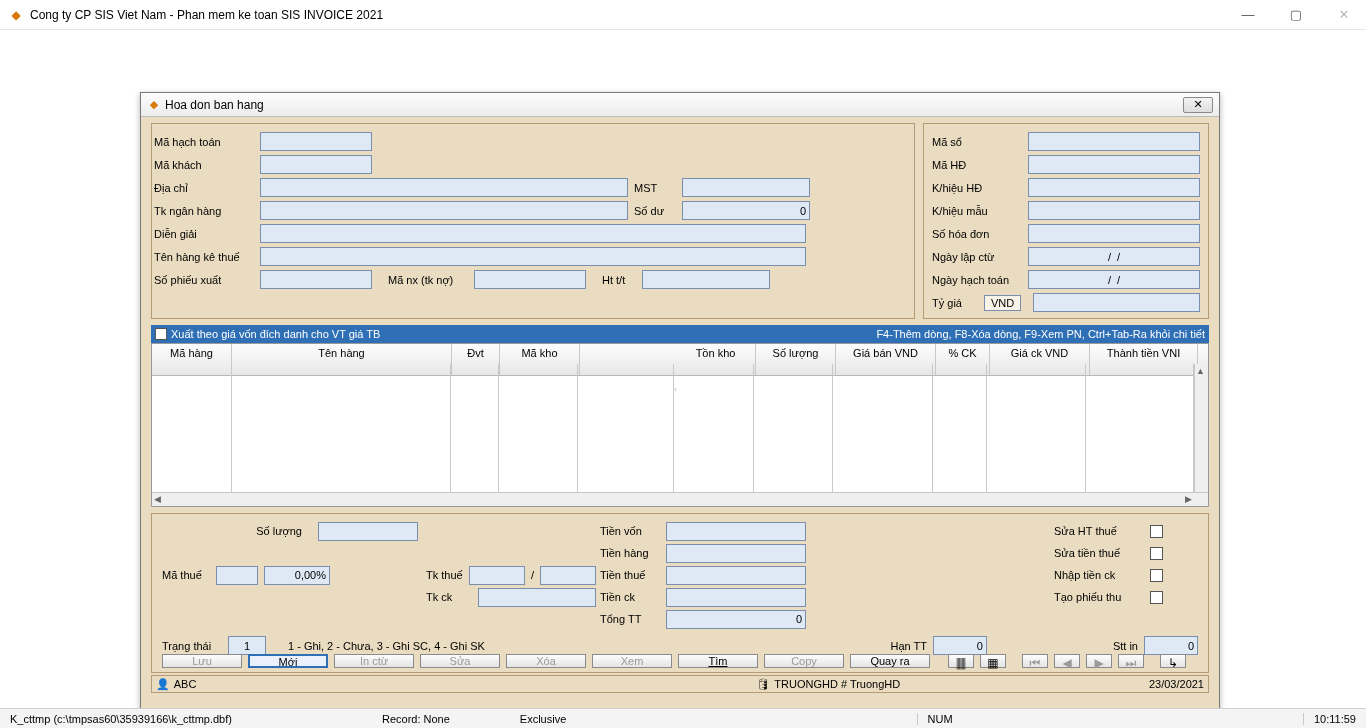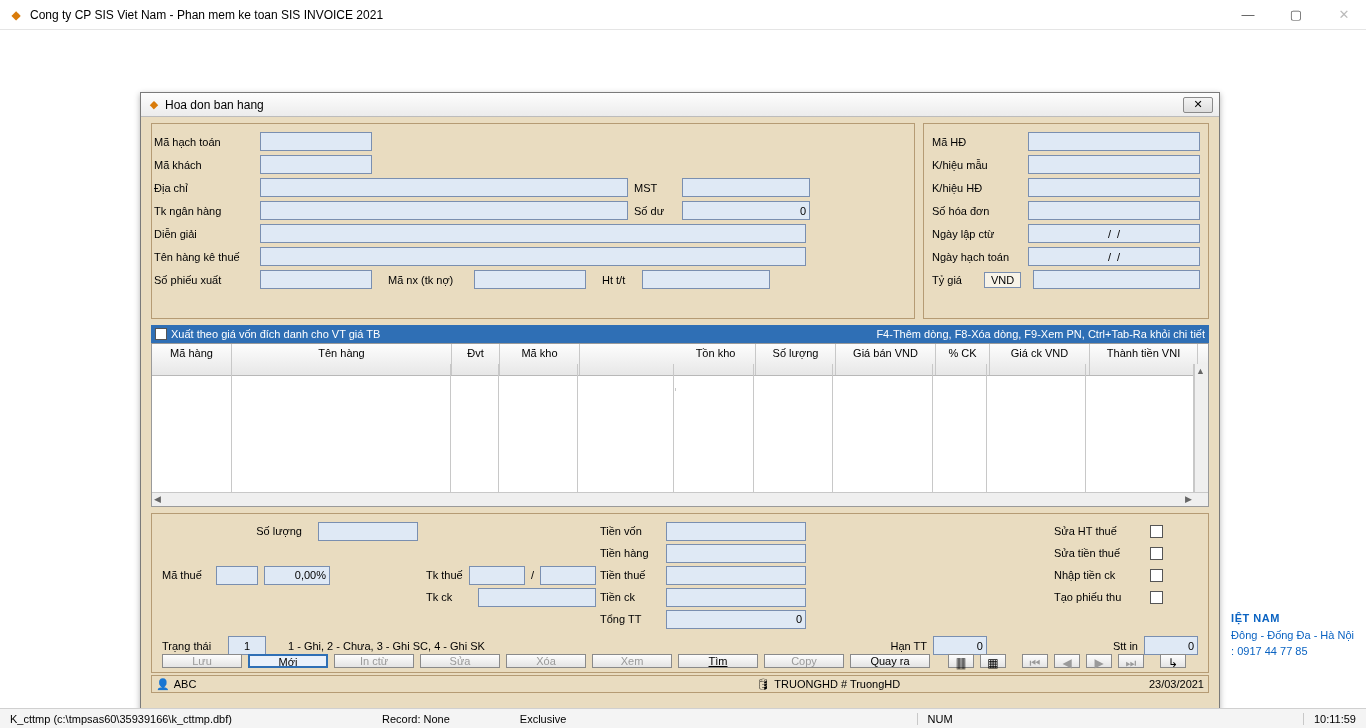--- a/index.html
+++ b/index.html
@@ -79,25 +79,20 @@
   <span class="app-icon">◆</span>
   <span class="title">Cong ty CP SIS Viet Nam - Phan mem ke toan SIS INVOICE 2021</span>
   <div class="winbtns">
     <span>—</span>
     <span>▢</span>
     <span style="color:#bbb;">✕</span>
   </div>
 </div>
 
 <div class="workspace">
-  <div class="side-text">
-    <div class="bold">IỆT NAM</div>
-    <div>Đông - Đống Đa - Hà Nội</div>
-    <div>: 0917 44 77 85</div>
-  </div>
 
   <div class="dialog">
     <div class="dialog-title">
       <span class="ico">◆</span>
       <span>Hoa don ban hang</span>
       <span class="close">✕</span>
     </div>
 
     <div class="form-area">
       <div class="panel left">
@@ -133,29 +128,33 @@
           <span class="lbl">Số phiếu xuất</span>
             <input class="fld" style="width: 112px;">
           <span style="margin-left:10px;width:80px">Mã nx (tk nợ)</span>
             <input class="fld" style="width: 112px;">
           <span style="margin-left:10px;width:34px">Ht t/t</span>
             <input class="fld" style="width: 128px;">
         </div>
       </div>
       <div class="panel right">
         <div class="row">
+            <span class="lbl">Mã sổ</span>
+            <input class="fld" style="flex: 1 1 0%;">
+          </div>
+        <div class="row">
             <span class="lbl">Mã HĐ</span>
             <input class="fld" style="flex: 1 1 0%;">
           </div>
         <div class="row">
+            <span class="lbl">K/hiệu HĐ</span>
+            <input class="fld" style="flex: 1 1 0%;">
+          </div>
+        <div class="row">
             <span class="lbl">K/hiệu mẫu</span>
-            <input class="fld" style="flex: 1 1 0%;">
-          </div>
-        <div class="row">
-            <span class="lbl">K/hiệu HĐ</span>
             <input class="fld" style="flex: 1 1 0%;">
           </div>
         <div class="row">
             <span class="lbl">Số hóa đơn</span>
             <input class="fld" style="flex: 1 1 0%;">
           </div>
         <div class="row">
             <span class="lbl">Ngày lập ctừ</span>
             <input class="fld" style="flex: 1 1 0%; text-align: center;" value="/  /">
           </div>

